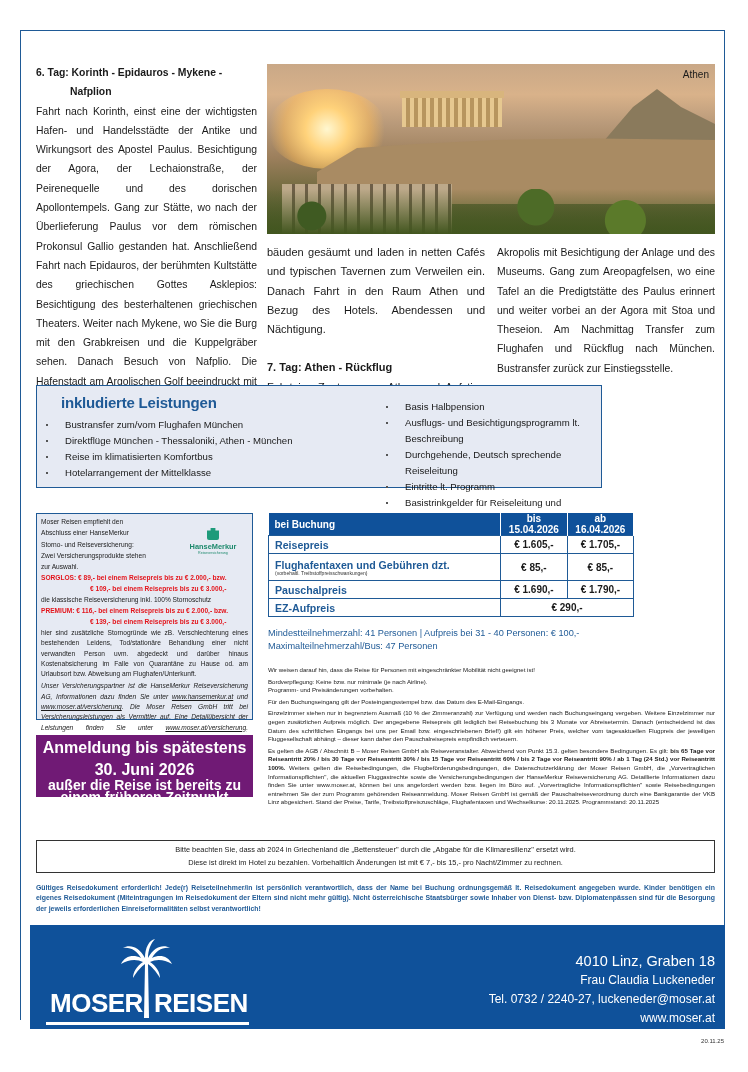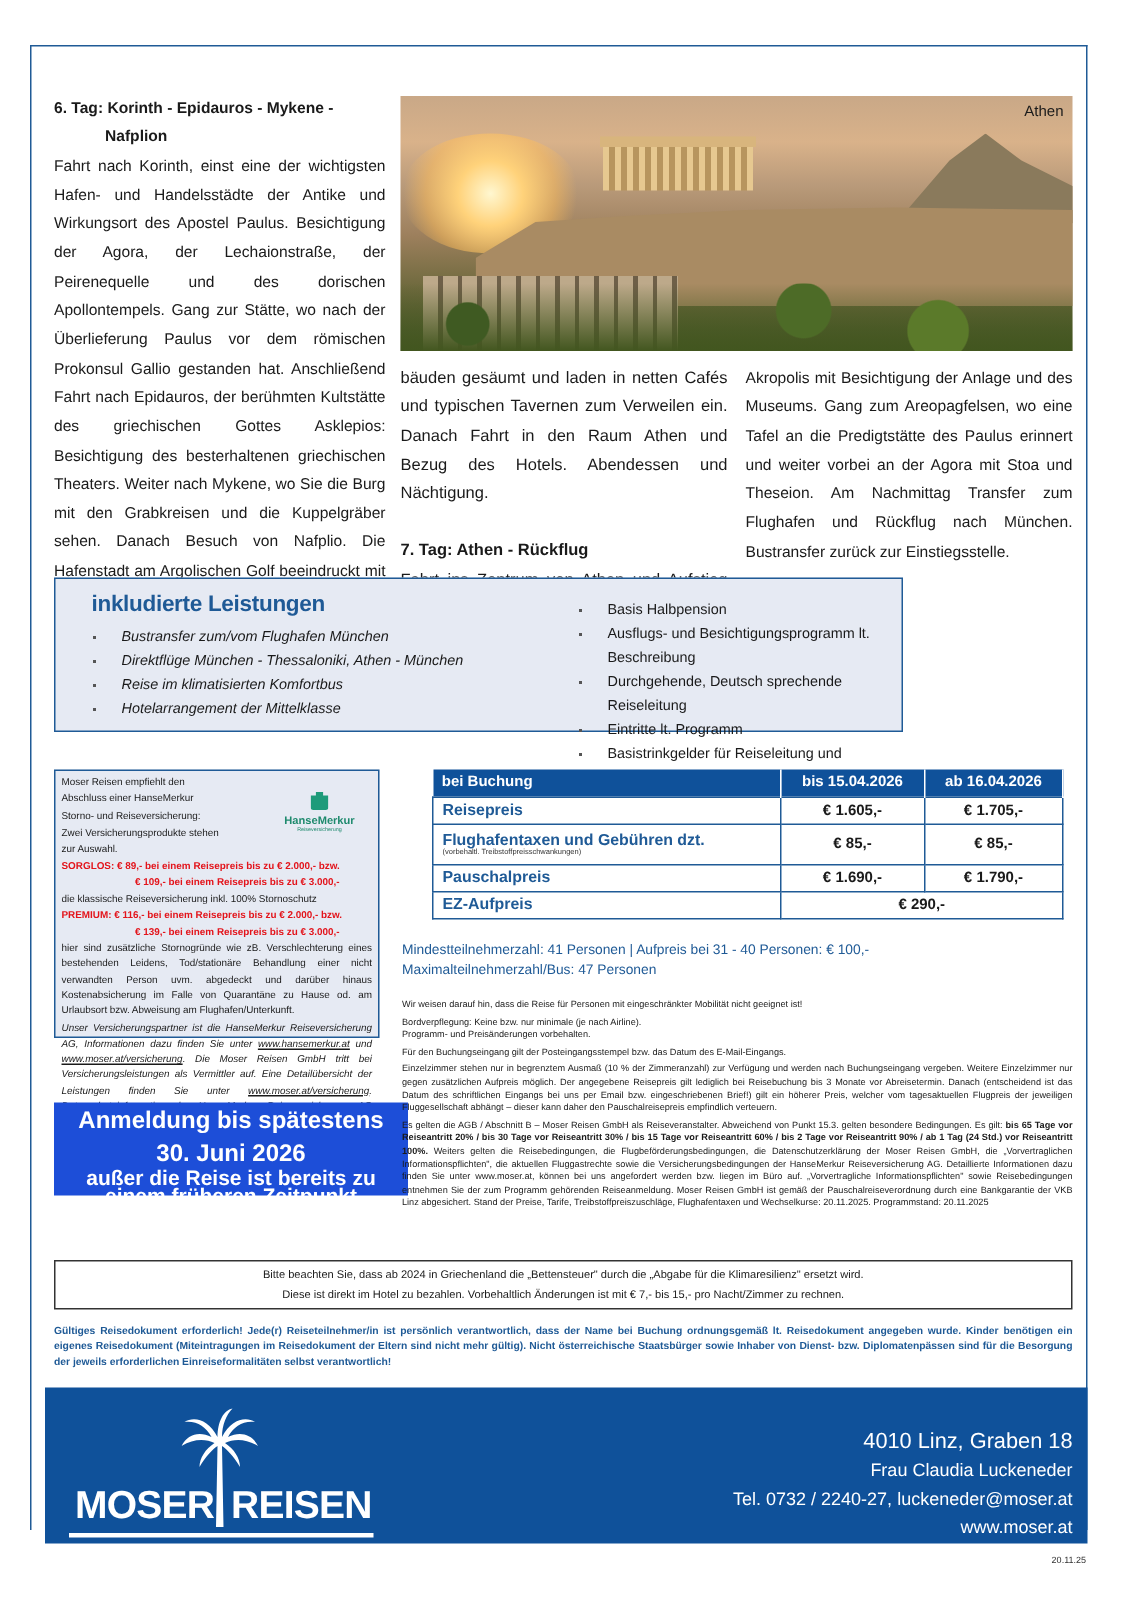--- a/index.html
+++ b/index.html
@@ -24,42 +24,42 @@
   .photo .odeon{position:absolute;left:15px;bottom:0;width:170px;height:50px;background:#bda98a;
     background-image:repeating-linear-gradient(90deg,transparent 0 10px,#6e5f48 10px 13px);}
   .photo .caption{position:absolute;right:6px;top:5px;font-size:10px;color:#1a1a1a;}
   .col2{position:absolute;left:267px;top:243px;width:218px;font-size:11px;line-height:19.3px;text-align:justify;}
   .col3{position:absolute;left:497px;top:243px;width:218px;font-size:10.4px;line-height:19.3px;text-align:justify;}
   .col2 .day-title{margin-top:19px;}
   
   .incl{position:absolute;left:36px;top:385px;width:566px;height:103px;background:#e6eaf3;border:1px solid #1f5a96;}
   .incl h2{position:absolute;left:24px;top:8px;font-size:15px;color:#1f5a96;font-weight:bold;letter-spacing:-0.2px;}
   .incl ul{list-style:none;position:absolute;font-size:9.6px;line-height:16px;}
-  .incl ul.left{left:22px;top:31px;font-style:italic;}
+  .incl ul.left{left:6px;top:31px;}
   .incl ul.right{left:346px;top:13px;}
   .incl li{position:relative;padding-left:22px;}
   .incl li::before{content:"";position:absolute;left:3px;top:7px;width:2px;height:2px;background:#555;}
   
-  .ins{position:absolute;left:36px;top:513px;width:217px;height:179px;background:#e6eaf3;border:1px solid #1f5a96;padding:3px 4px;font-size:6.6px;line-height:10.3px;}
+  .ins{position:absolute;left:36px;top:513px;width:217px;height:207px;background:#e6eaf3;border:1px solid #1f5a96;padding:3px 4px;font-size:6.6px;line-height:10.3px;}
   .ins .red{color:#e3141b;font-weight:bold;}
   .ins .red .ind{padding-left:49px;display:block;}
   .ins p{margin-bottom:1px;}
   .ins .ital{font-style:italic;text-align:justify;margin-top:2px;}
   .ins .ital u{text-decoration:underline;}
   .ins .just{text-align:justify;}
   .hm{position:absolute;left:151px;top:14px;width:50px;text-align:center;}
   .hm .hm-icon{display:block;margin:0 auto;width:12px;height:12px;background:#1e9b7a;border-radius:2px;clip-path:polygon(0 20%,30% 20%,30% 0,70% 0,70% 20%,100% 20%,100% 100%,0 100%);}
   .hm .hm-name{display:block;color:#1e8a6d;font-weight:bold;font-size:7.4px;line-height:9px;margin-top:2px;}
   .hm .hm-sub{display:block;color:#1e8a6d;font-size:3.6px;line-height:4px;}
   
-  .deadline{position:absolute;left:36px;top:735px;width:236px;height:62px;background:#1d4ed8;color:#fff;text-align:center;font-weight:bold;}
+  .deadline{position:absolute;left:36px;top:735px;width:217px;height:62px;background:#701a75;color:#fff;text-align:center;font-weight:bold;}
   .deadline .big{font-size:16px;line-height:19px;margin-top:3px;display:block;}
   .deadline .small{font-size:14px;line-height:12px;display:block;}
   
-  table.price{position:absolute;left:268px;top:513px;width:421px;border-collapse:collapse;font-size:10px;margin-left:20px;}
+  table.price{position:absolute;left:268px;top:513px;width:366px;border-collapse:collapse;font-size:10px;}
   table.price th{background:#0f519a;color:#fff;font-weight:bold;height:18px;padding:0 6px;border-right:1px solid #fff;}
   table.price th:first-child{text-align:left;}
   table.price td{border:1px solid #1f5a96;height:18px;padding:0 6px;text-align:center;font-weight:bold;}
   table.price td.lbl{text-align:left;color:#1f5a96;font-size:10.6px;width:232px;}
   table.price td.lbl small{display:block;font-size:5px;font-weight:normal;line-height:5px;color:#333;}
   table.price tr.tall td{height:27px;}
   
   .parts{position:absolute;left:268px;top:627px;width:447px;text-align:left;color:#1f5a96;font-size:9.2px;line-height:13px;}
   
   .fine{position:absolute;left:268px;top:666px;width:447px;font-size:6.1px;line-height:8.6px;color:#1a1a1a;}

